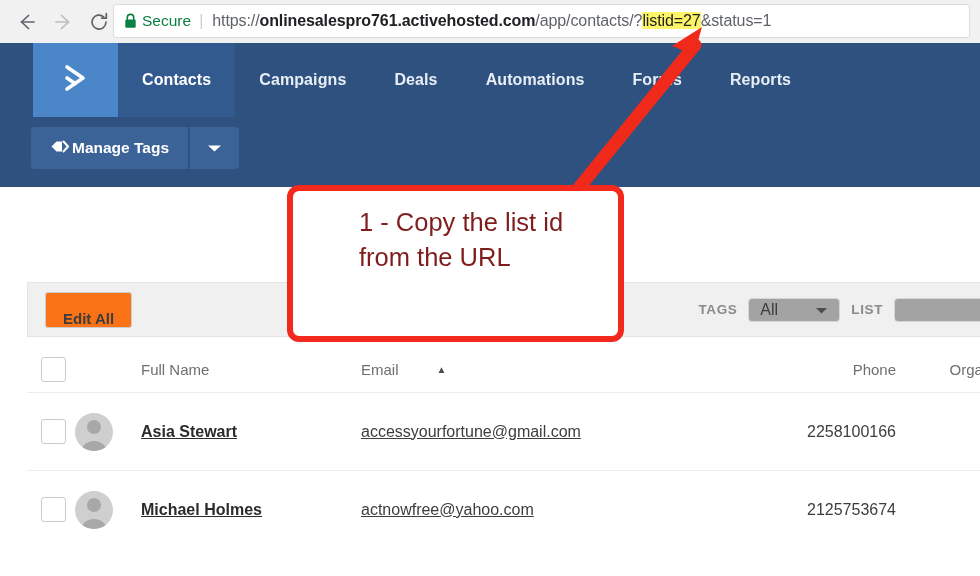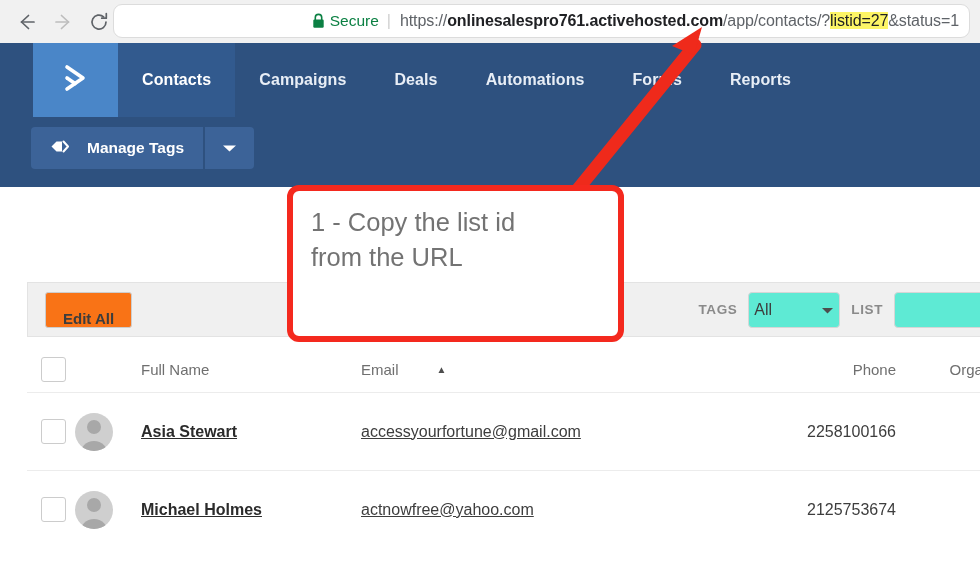--- a/index.html
+++ b/index.html
@@ -18,23 +18,23 @@
     display: flex; align-items: center;
   }
   .nav-btns { display:flex; align-items:center; gap: 2px; padding-left: 10px; }
   .nav-btn {
     width: 34px; height: 34px; display:flex; align-items:center; justify-content:center;
     border-radius: 50%;
   }
   .nav-btn svg { display:block; }
   .omnibox {
     position: absolute; left: 113px; top: 4px; width: 857px; height: 34px;
-    background: #ffffff; border: 1px solid #dcdcdc; border-radius: 9px;
+    background: #ffffff; border: 1px solid #dcdcdc; border-radius: 3px;
     display: flex; align-items: center; padding: 0 10px;
-    font-size: 16px; white-space: nowrap; overflow: hidden; justify-content: flex-end;
+    font-size: 16px; white-space: nowrap; overflow: hidden;
   }
   .lock-ico { margin-right: 5px; display:flex; align-items:center; }
   .secure-word { color: #0b8043; font-size: 15.5px; margin-right: 8px; }
   .omni-sep { color: #cfcfcf; margin-right: 9px; font-size: 16px; }
   .url { font-size: 16px; letter-spacing: -0.1px; }
   .url .scheme { color: #5f6368; }
   .url .host { color: #202124; font-weight: bold; }
   .url .path { color: #5f6368; }
   .url .hl { background: #fdf566; color: #202124; }
   .url .rest { color: #5f6368; }
@@ -57,21 +57,21 @@
   .nav-item.active { background: #325a8e; color: #ffffff; }
 
   
   .subbar {
     position: absolute; left: 0; top: 117px; width: 980px; height: 70px;
     background: #2e517f;
   }
   .tagbtn-group { position: absolute; left: 31px; top: 10px; display: flex; }
   .tagbtn {
     background: #3c6398; color: #fff; height: 42px;
-    display:flex; align-items:center; gap: 18px;
+    display:flex; align-items:center; gap: 3px;
     padding: 0 19px; border-radius: 4px 0 0 4px;
     font-size: 15.5px; font-weight: bold;
   }
   .tagbtn-caret {
     background: #3c6398; width: 49px; height: 42px;
     border-radius: 0 4px 4px 0; margin-left: 2px;
     display:flex; align-items:center; justify-content:center;
   }
 
   
@@ -87,23 +87,23 @@
     display:flex; align-items:center;
   }
   .edit-all {
     margin-left: 17px; background:#f97316; border: 1px solid #cdcdcd; border-radius: 3px;
     height: 36px; padding: 0 17px; display:flex; align-items:flex-end;
     font-size: 15px; font-weight: bold; color: #3d3d3d;
   }
   .filters { margin-left:auto; display:flex; align-items:center; gap: 11px; padding-right: 0; }
   .filter-label { font-size: 13.5px; color: #8a8a8a; letter-spacing: 0.6px; font-weight: bold; }
   .select {
-    background:#5eead4; border: 1px solid #d6d6d6; border-radius: 4px;
-    height: 36px; width: 92px; display:flex; align-items:center;
-    padding: 0 5px; font-size: 16px; color: #3d3d3d;
+    background:#a3a3a3; border: 1px solid #d6d6d6; border-radius: 4px;
+    height: 24px; width: 92px; display:flex; align-items:center;
+    padding: 0 11px; font-size: 16px; color: #3d3d3d;
   }
   .select .caret { margin-left: auto; }
 
   
   .table { position: absolute; left: 27px; top: 160px; width: 975px; }
   .trow { display:flex; align-items:center; height: 78px; }
   .thead { height: 45px; }
   .thead .cell { font-size: 15px; color: #6f6f6f; }
   .trow + .trow { border-top: 1px solid #ececec; }
   .cell { display:flex; align-items:center; }
@@ -140,22 +140,22 @@
   .sort-asc { margin-left: 6px; font-size: 10px; color: #4d4d4d; }
 
   
   .arrow-layer { position:absolute; left:0; top:0; width:980px; height:576px; pointer-events:none; }
   .callout {
     position: absolute; left: 287px; top: 185px; width: 337px; height: 157px;
     background: #ffffff; border: 6px solid #f4291e; border-radius: 12px;
     padding: 14px 18px;
   }
   .callout-line {
-    color: #737373; font-size: 25.5px; line-height: 35px;
-    font-family: "Liberation Sans", sans-serif; white-space: nowrap;
+    color: #7f1d1d; font-size: 25.5px; line-height: 35px;
+    font-family: "Liberation Sans", sans-serif; white-space: nowrap; margin-left: 48px;
   }
 </style>
 </head>
 <body>
 
 <div id="page">
 
   <div class="chrome">
     <div class="nav-btns">
       <div class="nav-btn">

